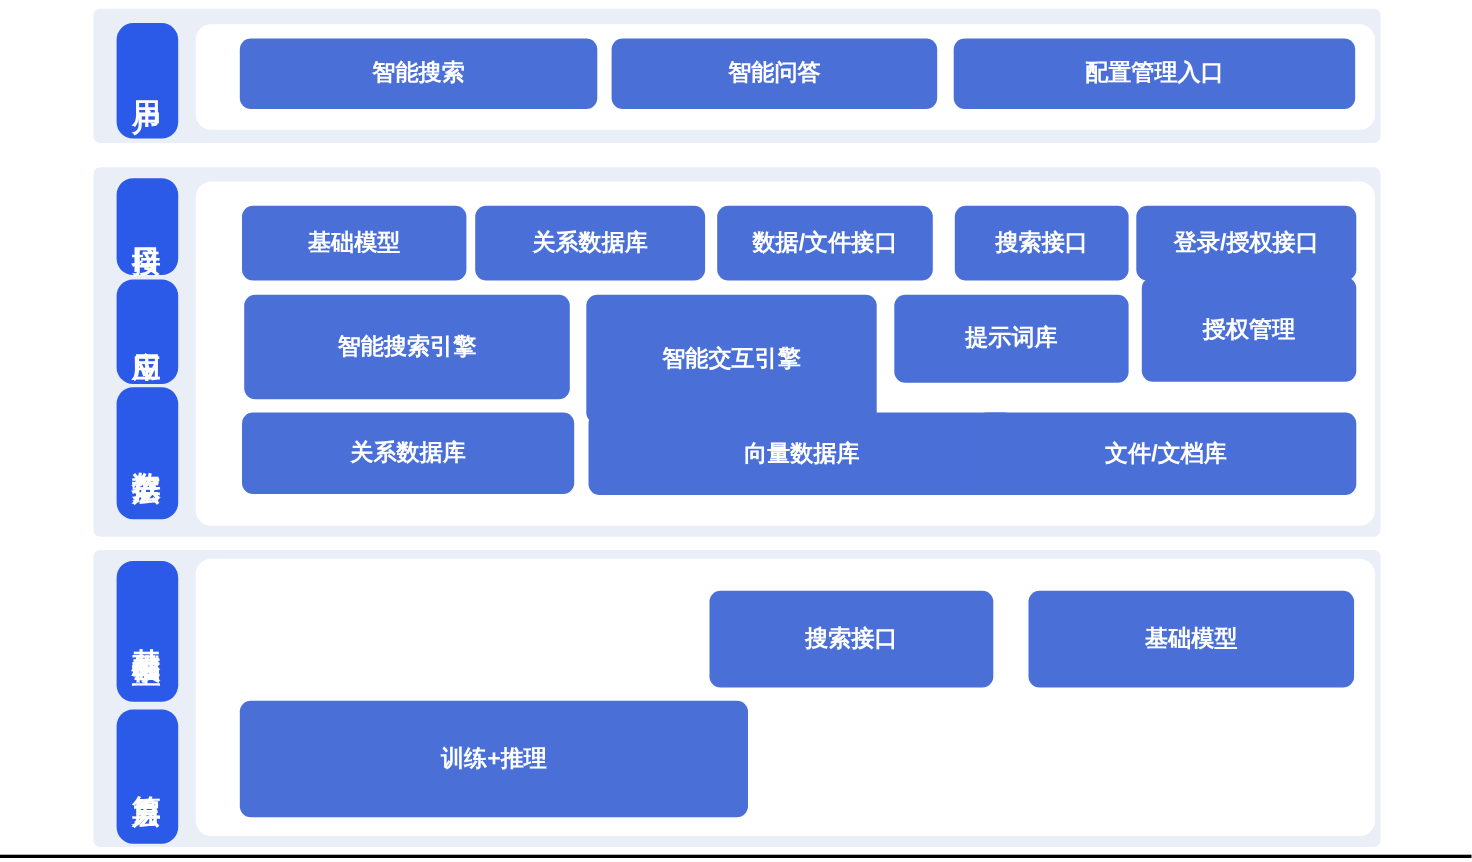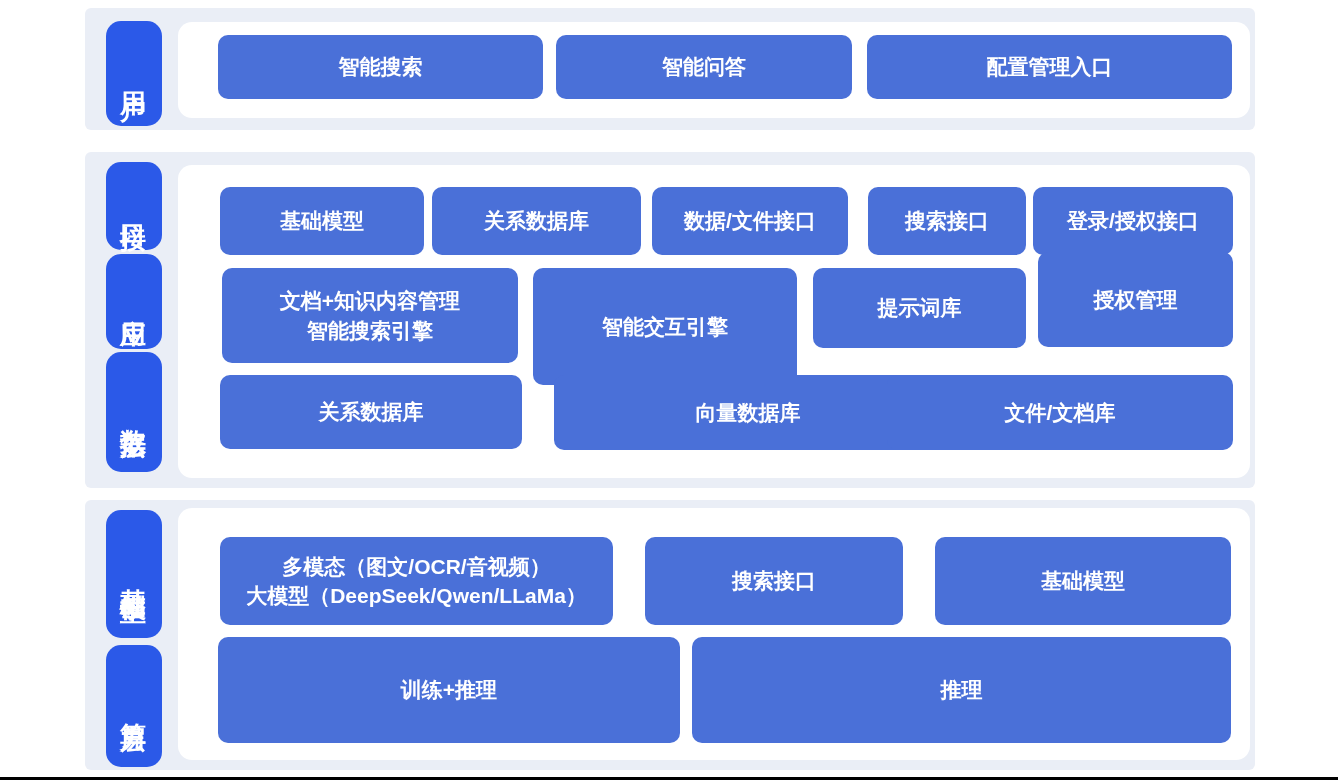--- a/index.html
+++ b/index.html
@@ -81,41 +81,35 @@
   <div class="vlabel" style="left:106px;top:254px;width:56px;height:95px">应用</div>
   <div class="vlabel" style="left:106px;top:352px;width:56px;height:120px">数据层</div>
 
   <div class="blk" style="left:220px;top:187px;width:204px;height:68px">基础模型</div>
   <div class="blk" style="left:432px;top:187px;width:209px;height:68px">关系数据库</div>
   <div class="blk" style="left:652px;top:187px;width:196px;height:68px">数据/文件接口</div>
   <div class="blk" style="left:868px;top:187px;width:158px;height:68px">搜索接口</div>
   <div class="blk" style="left:1033px;top:187px;width:200px;height:68px">登录/授权接口</div>
 
   <div class="blk" style="left:222px;top:268px;width:296px;height:95px">
-    <span>文档+知识内容管理</span>
     <span>智能搜索引擎</span>
   </div>
   <div class="blk" style="left:533px;top:268px;width:264px;height:117px">智能交互引擎</div>
   <div class="blk" style="left:813px;top:268px;width:213px;height:80px">提示词库</div>
   <div class="blk" style="left:1038px;top:252px;width:195px;height:95px">授权管理</div>
 
   <div class="blk" style="left:220px;top:375px;width:302px;height:74px">关系数据库</div>
-  <div class="blk" style="left:554px;top:375px;width:388px;height:75px">向量数据库</div>
+  <div class="blk" style="left:535px;top:375px;width:388px;height:75px">向量数据库</div>
   <div class="blk" style="left:887px;top:375px;width:346px;height:75px">文件/文档库</div>
 
   <div class="band" style="left:85px;top:500px;width:1170px;height:270px"></div>
   <div class="card" style="left:178px;top:508px;width:1072px;height:252px"></div>
   <div class="vlabel" style="left:106px;top:510px;width:56px;height:128px">基础模型</div>
   <div class="vlabel" style="left:106px;top:645px;width:56px;height:122px">算力层</div>
 
-  <div class="blk" style="left:220px;top:537px;width:393px;height:88px">
-    <span>多模态（图文/OCR/音视频）</span>
-    <span>大模型（DeepSeek/Qwen/LLaMa）</span>
-  </div>
   <div class="blk" style="left:645px;top:537px;width:258px;height:88px">搜索接口</div>
   <div class="blk" style="left:935px;top:537px;width:296px;height:88px">基础模型</div>
 
   <div class="blk" style="left:218px;top:637px;width:462px;height:106px">训练+推理</div>
-  <div class="blk" style="left:692px;top:637px;width:539px;height:106px">推理</div>
 
   <div class="footer-line"></div>
 
 </div>
 
 </body></html>

